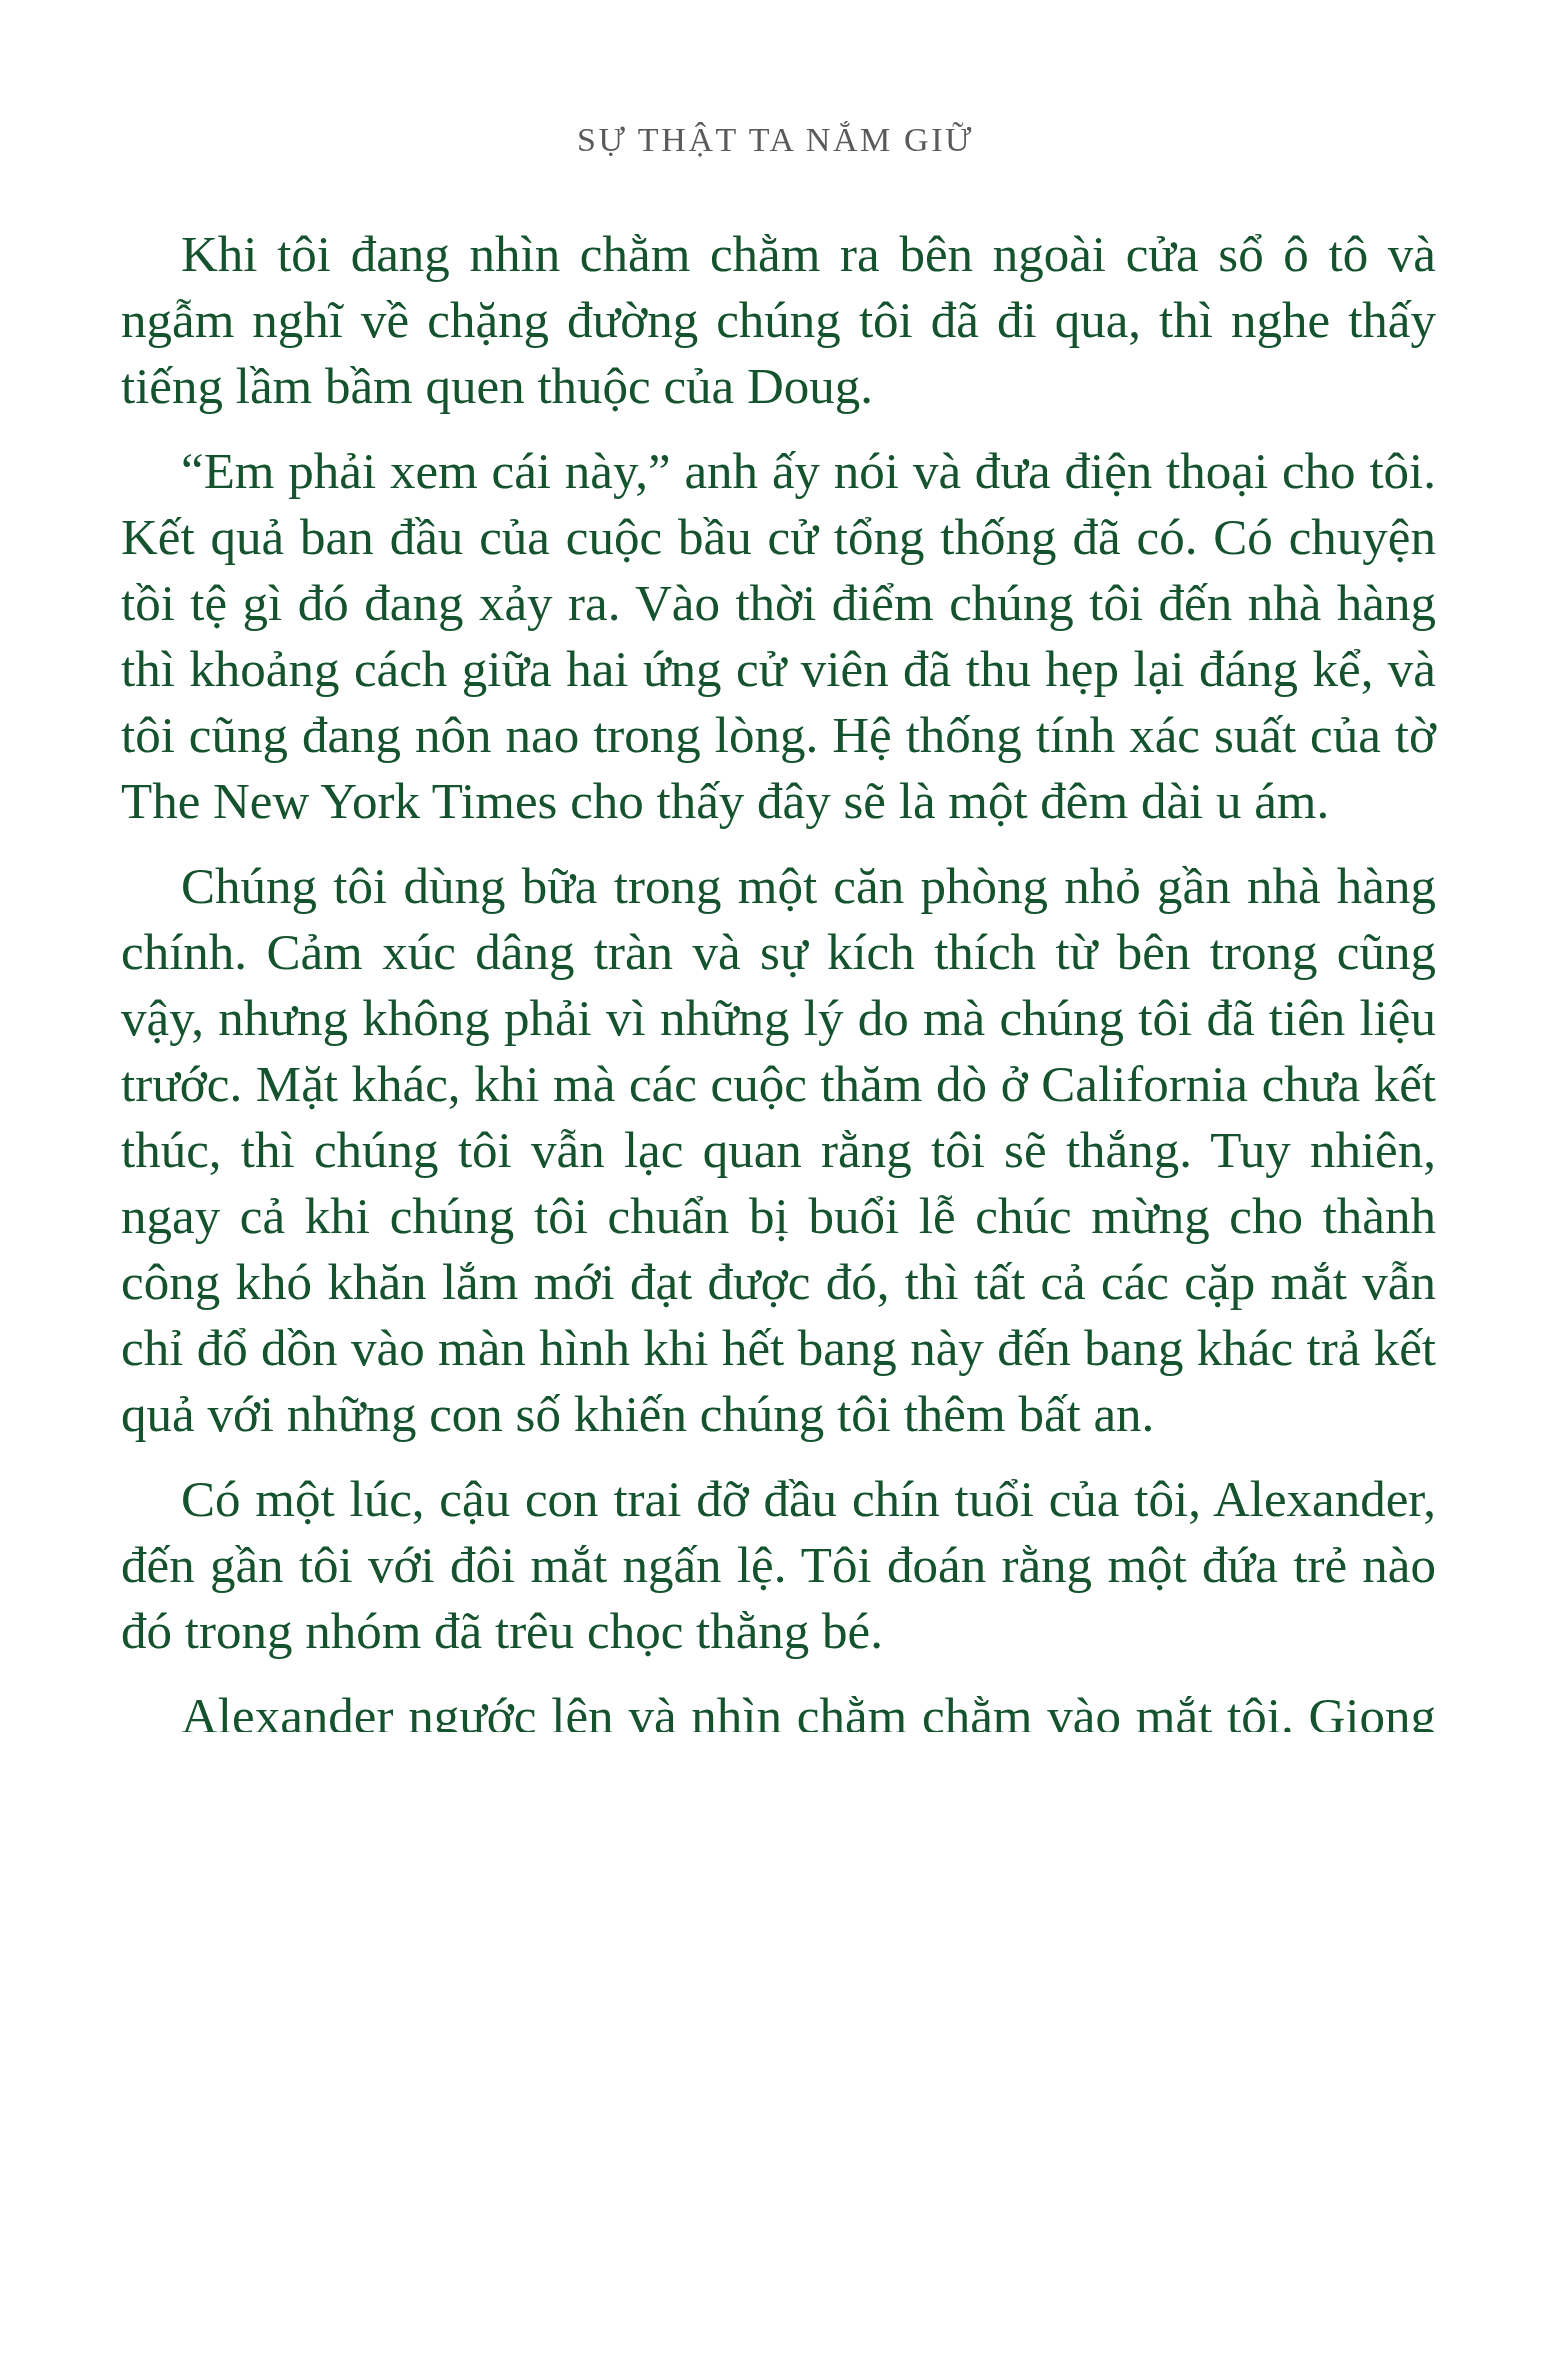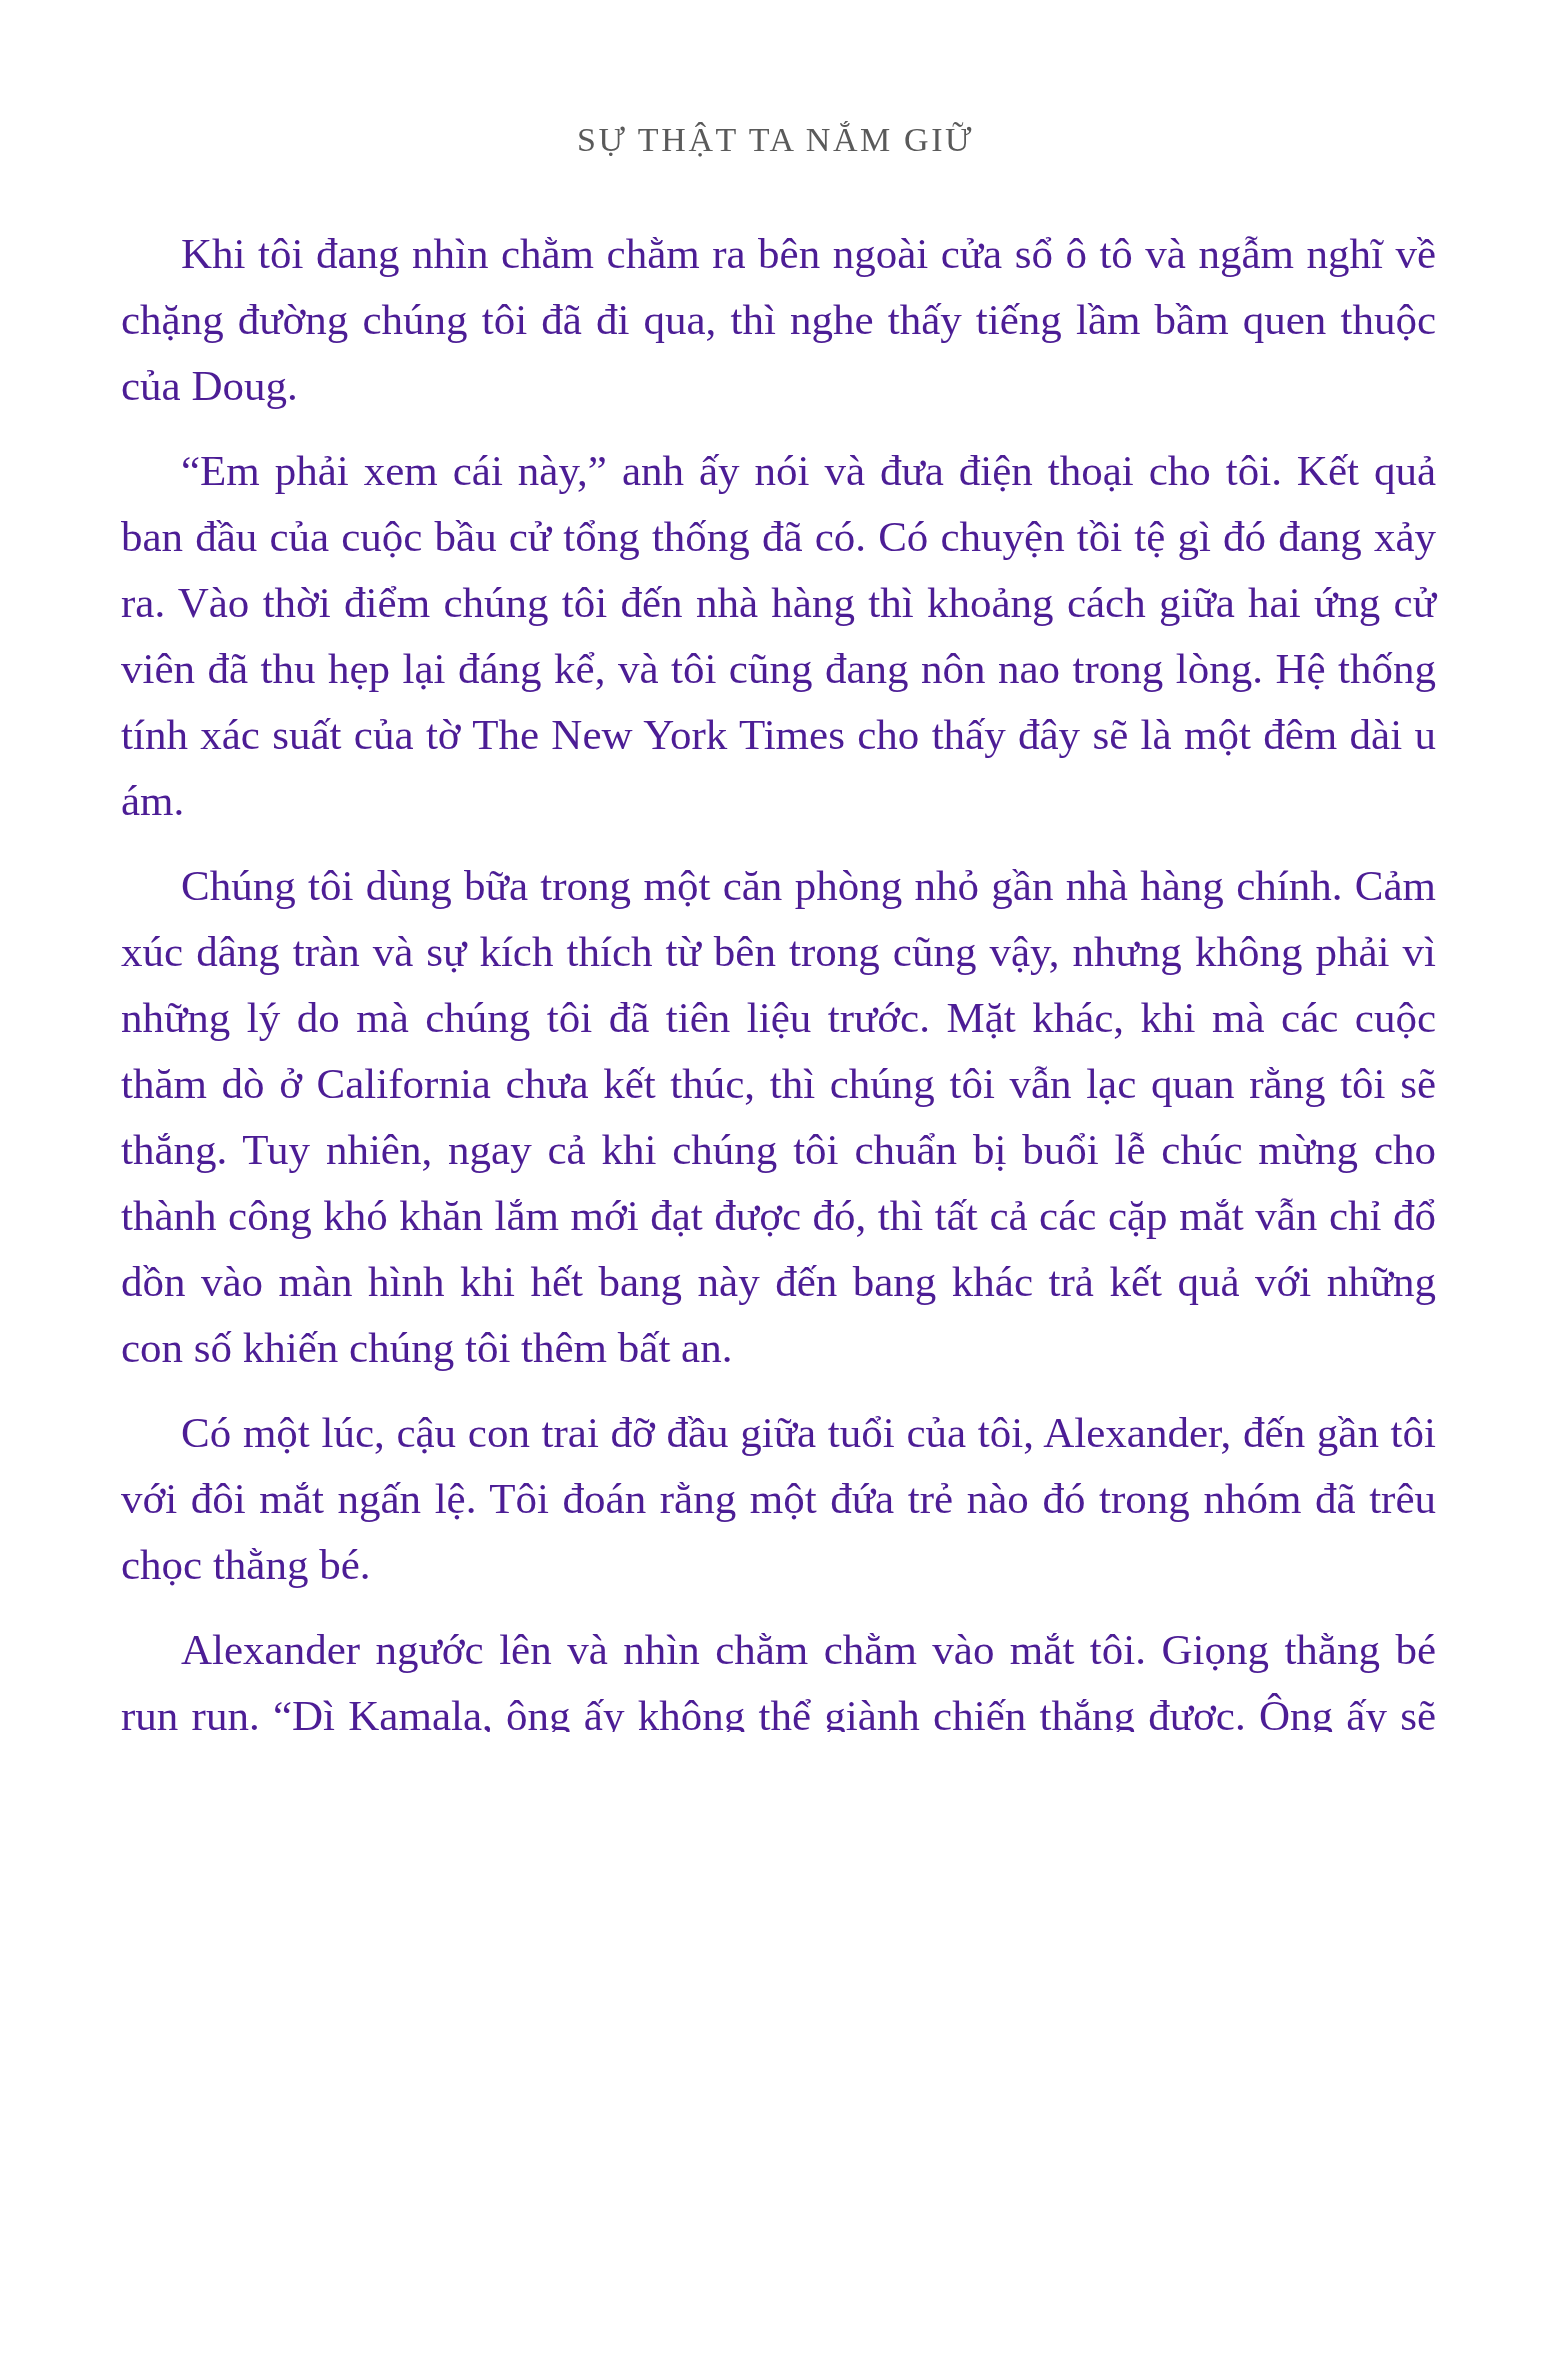--- a/index.html
+++ b/index.html
@@ -24,22 +24,22 @@
     font-size: 34px;
     letter-spacing: 2.6px;
     color: #5a5a5a;
     font-weight: 400;
   }
   .page-body {
     position: absolute;
     top: 221px;
     left: 121px;
     width: 1315px;
-    color: #4c1d95;
-    font-size: 43px;
+    color: #14532d;
+    font-size: 51px;
     line-height: 66px;
     text-align: justify;
     text-justify: inter-word;
   }
   .page-body p {
     margin: 0 0 19px 0;
     text-indent: 60px;
   }
   .page-body p:last-child {
     margin-bottom: 0;
@@ -67,21 +67,21 @@
 <body>
 
 <div class="page">
 
   <div class="running-head">SỰ THẬT TA NẮM GIỮ</div>
 
   <div class="page-body">
     <p>Khi tôi đang nhìn chằm chằm ra bên ngoài cửa sổ ô tô và ngẫm nghĩ về chặng đường chúng tôi đã đi qua, thì nghe thấy tiếng lầm bầm quen thuộc của Doug.</p>
     <p>“Em phải xem cái này,” anh ấy nói và đưa điện thoại cho tôi. Kết quả ban đầu của cuộc bầu cử tổng thống đã có. Có chuyện tồi tệ gì đó đang xảy ra. Vào thời điểm chúng tôi đến nhà hàng thì khoảng cách giữa hai ứng cử viên đã thu hẹp lại đáng kể, và tôi cũng đang nôn nao trong lòng. Hệ thống tính xác suất của tờ The New York Times cho thấy đây sẽ là một đêm dài u ám.</p>
     <p>Chúng tôi dùng bữa trong một căn phòng nhỏ gần nhà hàng chính. Cảm xúc dâng tràn và sự kích thích từ bên trong cũng vậy, nhưng không phải vì những lý do mà chúng tôi đã tiên liệu trước. Mặt khác, khi mà các cuộc thăm dò ở California chưa kết thúc, thì chúng tôi vẫn lạc quan rằng tôi sẽ thắng. Tuy nhiên, ngay cả khi chúng tôi chuẩn bị buổi lễ chúc mừng cho thành công khó khăn lắm mới đạt được đó, thì tất cả các cặp mắt vẫn chỉ đổ dồn vào màn hình khi hết bang này đến bang khác trả kết quả với những con số khiến chúng tôi thêm bất an.</p>
-    <p>Có một lúc, cậu con trai đỡ đầu giữa tuổi của tôi, Alexander, đến gần tôi với đôi mắt ngấn lệ. Tôi đoán rằng một đứa trẻ nào đó trong nhóm đã trêu chọc thằng bé.</p>
+    <p>Có một lúc, cậu con trai đỡ đầu chín tuổi của tôi, Alexander, đến gần tôi với đôi mắt ngấn lệ. Tôi đoán rằng một đứa trẻ nào đó trong nhóm đã trêu chọc thằng bé.</p>
     <p>Alexander ngước lên và nhìn chằm chằm vào mắt tôi. Giọng thằng bé run run. “Dì Kamala, ông ấy không thể giành chiến thắng được. Ông ấy sẽ không chiến thắng, phải không?” Nỗi lo lắng của Alexander khiến tôi thấy đau lòng. Tôi không muốn bất cứ ai khiến một đứa trẻ cảm thấy như vậy. Tám năm trước, nhiều người trong chúng ta đã khóc vì sung sướng khi</p>
   </div>
 
   <div class="folio">
     <span class="dot">•</span><span class="num">8</span><span class="dot">•</span>
   </div>
 
 </div>
 
 

